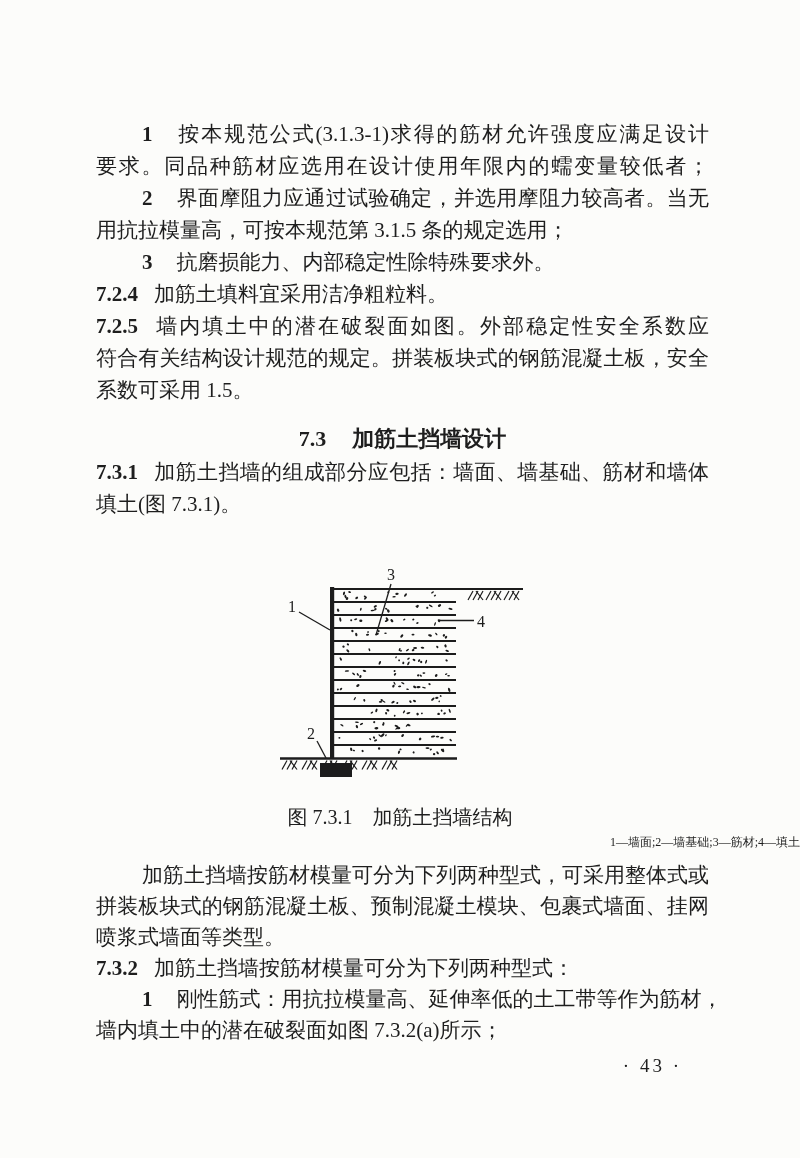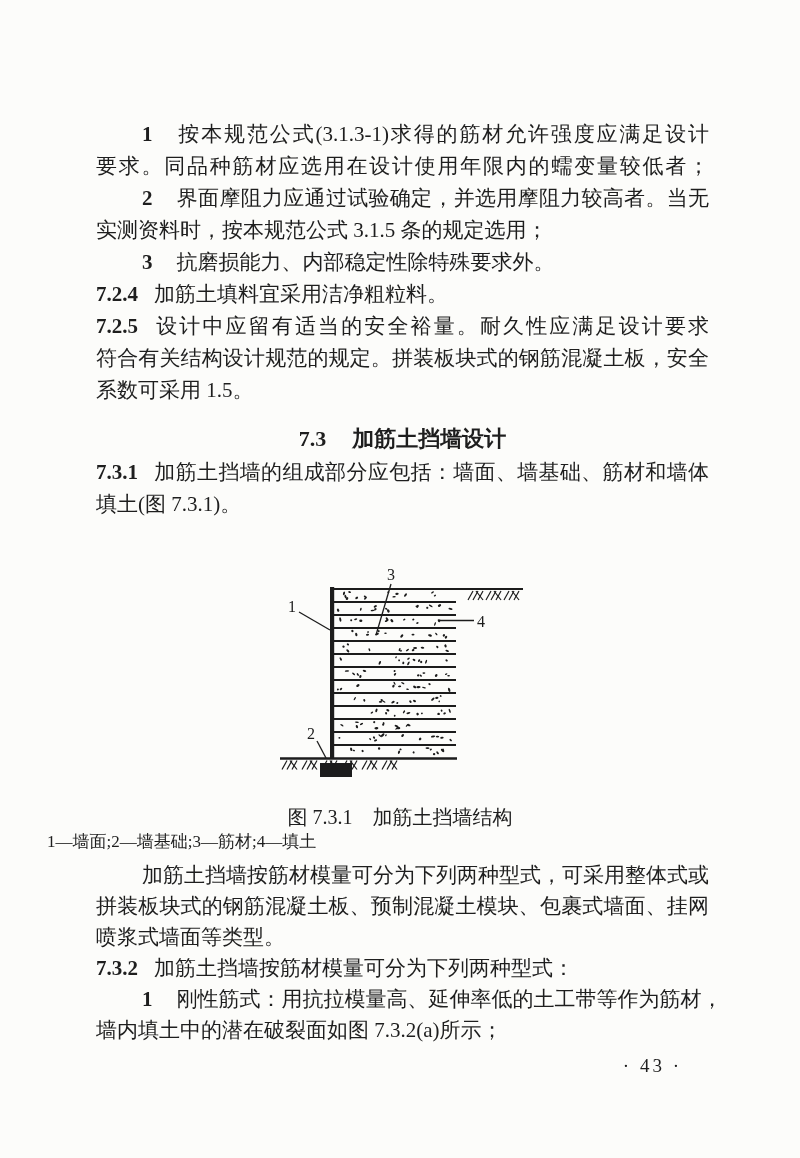--- a/index.html
+++ b/index.html
@@ -22,45 +22,45 @@
     text-align:center; font-weight:bold; font-size:22px; line-height:30px;
     text-align-last:center;
   }
   .heading .hnum { margin-right:26px;text-align:center; }
   .figcaption {
     position:absolute; left:0; width:800px; top:804px;
     text-align:center; font-size:20px; line-height:26px;
   }
   .figlegend {
     position:absolute; left:0; width:800px; top:830px;
-    text-align:left; font-size:17px; line-height:24px;padding-left:47px;
+    text-align:right; font-size:12px; line-height:24px;padding-left:47px;
   }
   .pagenum {
     position:absolute; right:118px; top:1054px;
     font-size:19px; letter-spacing:3px; line-height:24px;
   }
   svg.fig { position:absolute; left:270px; top:557px; }
   svg.fig line, svg.fig rect { stroke:#1c1c1c; }
   svg.fig rect { fill:#1c1c1c; stroke:none; }
   svg.fig text { font-family:"Liberation Serif","DejaVu Serif",serif; font-size:16px; fill:#1c1c1c; }
   svg.fig .leader { stroke-width:1.3; }
 </style>
 </head>
 <body>
 
 <div class="page">
 
   <div class="textcol" style="top:118px;">
     <div class="line indent just"><span class="num">1</span><span>按本规范公式(3.1.3-1)求得的筋材允许强度应满足设计</span></div>
     <div class="line just"><span>要求。同品种筋材应选用在设计使用年限内的蠕变量较低者；</span></div>
     <div class="line indent just"><span class="num">2</span><span>界面摩阻力应通过试验确定，并选用摩阻力较高者。当无</span></div>
-    <div class="line"><span>实测资料时，按本规范公式 3.1.5 条的规定选用；</span></div>
+    <div class="line"><span>用抗拉模量高，可按本规范第 3.1.5 条的规定选用；</span></div>
     <div class="line indent"><span class="num">3</span><span>抗磨损能力、内部稳定性除特殊要求外。</span></div>
     <div class="line"><span class="num">7.2.4</span><span>加筋土填料宜采用洁净粗粒料。</span></div>
-    <div class="line just"><span class="num">7.2.5</span><span>设计中应留有适当的安全裕量。耐久性应满足设计要求</span></div>
+    <div class="line just"><span class="num">7.2.5</span><span>墙内填土中的潜在破裂面如图。外部稳定性安全系数应</span></div>
     <div class="line just"><span>符合有关结构设计规范的规定。拼装板块式的钢筋混凝土板，安全</span></div>
     <div class="line"><span>系数可采用 1.5。</span></div>
   </div>
 
   <div class="heading">
     <span class="hnum">7.3</span><span>加筋土挡墙设计</span>
   </div>
 
   <div class="textcol" style="top:456px;">
     <div class="line just"><span class="num">7.3.1</span><span>加筋土挡墙的组成部分应包括：墙面、墙基础、筋材和墙体</span></div>

